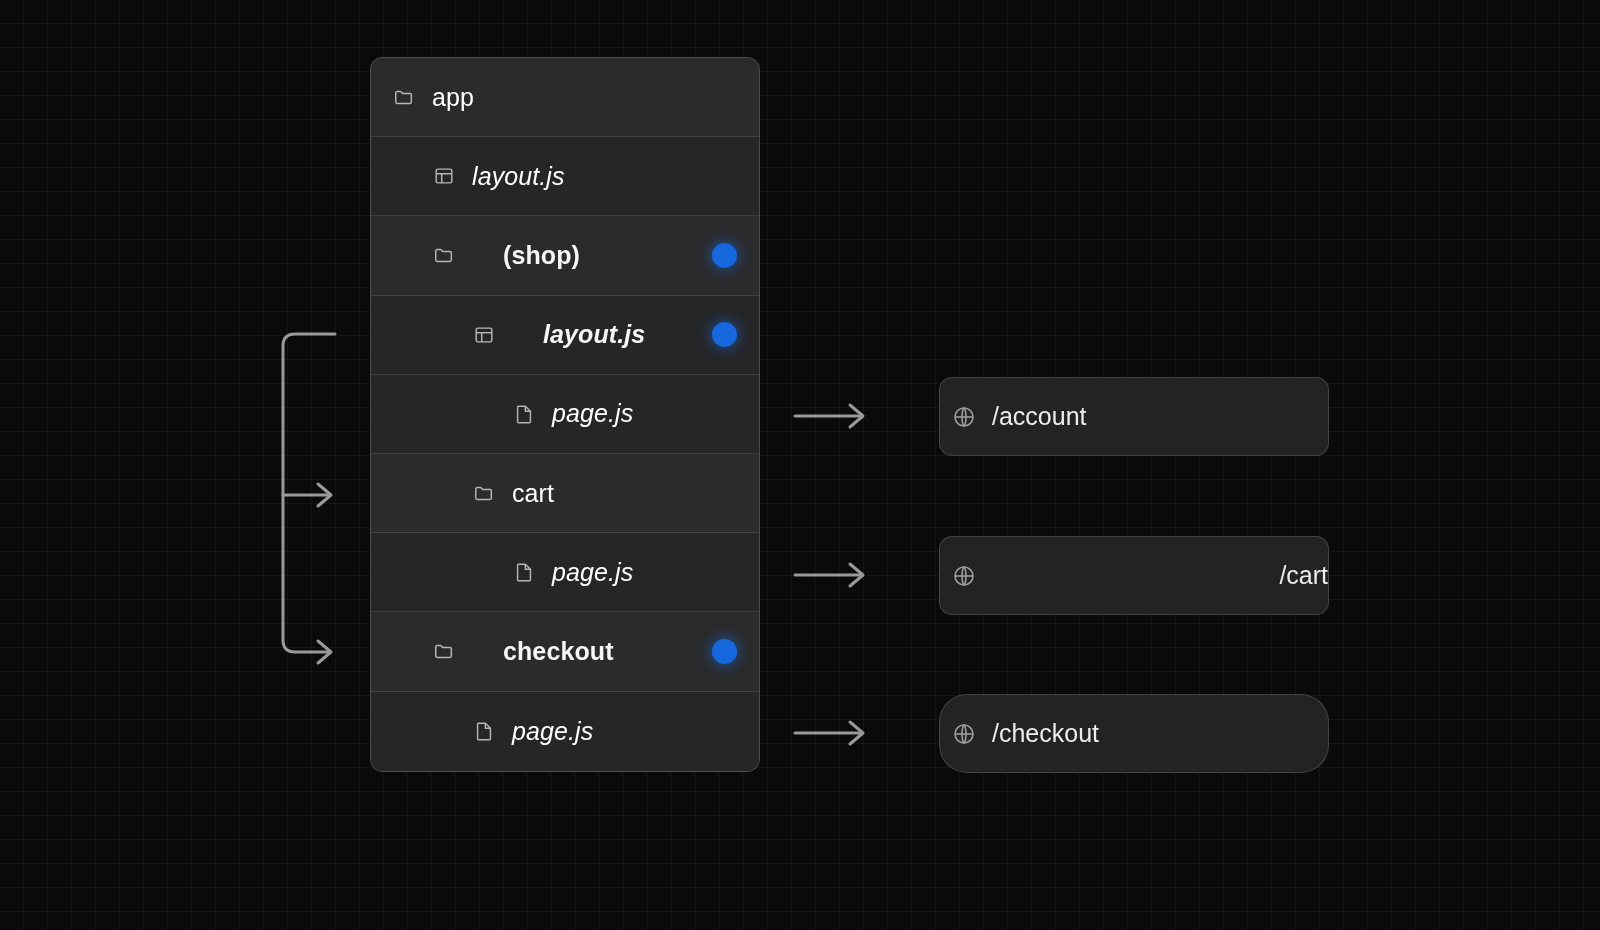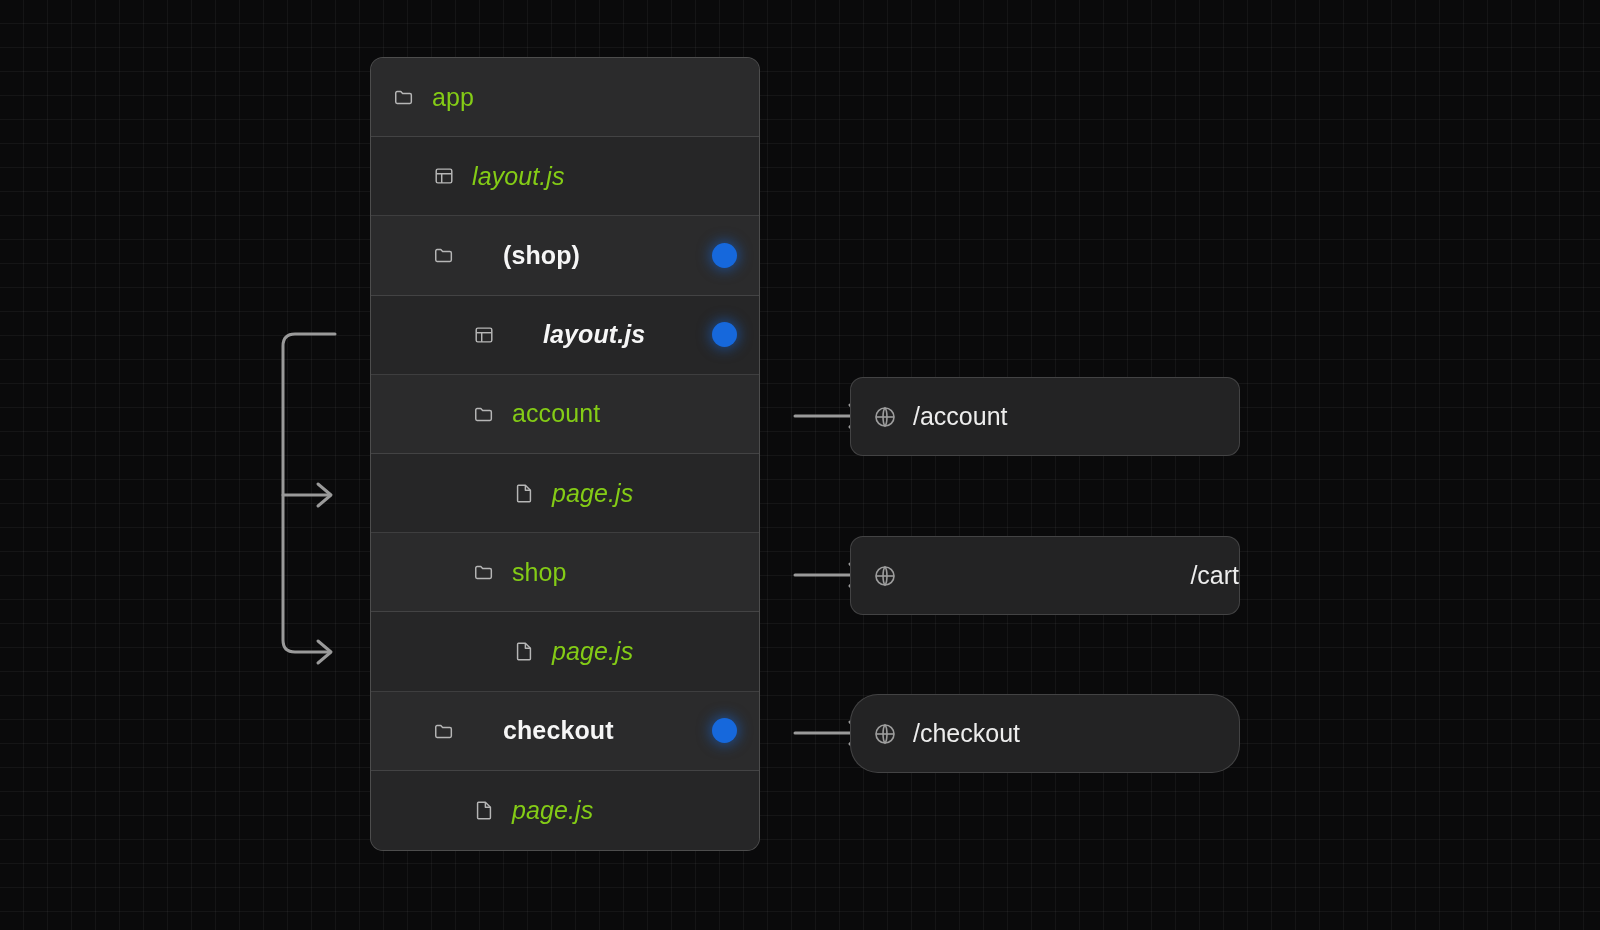--- a/index.html
+++ b/index.html
@@ -58,21 +58,21 @@
     align-items: center;
     justify-content: center;
     color: #b6b6b6;
   }
   .row-icon svg { display: block; }
 
   .row-label {
     margin-left: 17px;
     font-size: 25px;
     line-height: 1;
-    color: #84cc16;
+    color: #ffffff;
     letter-spacing: 0.1px;
     white-space: nowrap;
   }
   .tree-row.bold .row-label { font-weight: 700; color: #f6f6f6; margin-left: 48px; }
 
   .row-dot {
     position: absolute;
     right: 22px;
     top: 50%;
     width: 25px;
@@ -85,26 +85,26 @@
 
   
   .ind0 { padding-left: 22px; }
   .ind1 { padding-left: 62px; }
   .ind2 { padding-left: 102px; }
   .ind3 { padding-left: 142px; }
 
   
   .route-box {
     position: absolute;
-    left: 850px;
+    left: 939px;
     width: 390px;
     height: 79px;
     display: flex;
     align-items: center;
-    padding-left: 22px;
+    padding-left: 12px;
     border-radius: 13px;
     background: #232324;
     border: 1px solid rgba(255,255,255,0.15);
   }
   .route-icon {
     flex: 0 0 auto;
     width: 24px;
     height: 24px;
     color: #9d9d9d;
     display: flex;
@@ -189,44 +189,36 @@
         <span class="row-icon">
           <svg width="22" height="22" viewBox="0 0 24 24" fill="none" stroke="currentColor" stroke-width="1.6" stroke-linejoin="round">
             <rect x="3.5" y="4.5" width="17" height="15" rx="1.8"></rect>
             <path d="M3.5 9.5h17"></path>
             <path d="M9.5 9.5v10"></path>
           </svg>
         </span>
         <span class="row-label">layout.js</span>
         <span class="row-dot" style="background: rgb(22, 104, 220);"></span>
       </div>
-      <div class="tree-row ind2">
-        <span class="row-icon">
-          <svg width="22" height="22" viewBox="0 0 24 24" fill="none" stroke="currentColor" stroke-width="1.6" stroke-linejoin="round">
-            <path d="M3 7.5a1.5 1.5 0 0 1 1.5-1.5h4l2 2.2h8A1.5 1.5 0 0 1 20 9.7v7.8A1.5 1.5 0 0 1 18.5 19h-14A1.5 1.5 0 0 1 3 17.5z"></path>
-          </svg>
-        </span>
-        <span class="row-label">account</span>
-      </div>
       <div class="tree-row ind3 shaded">
         <span class="row-icon">
           <svg width="22" height="22" viewBox="0 0 24 24" fill="none" stroke="currentColor" stroke-width="1.6" stroke-linejoin="round">
             <path d="M6 3.5h7.5L19 9v11.5a1 1 0 0 1-1 1H6a1 1 0 0 1-1-1v-16a1 1 0 0 1 1-1z"></path>
             <path d="M13.5 3.5V9H19"></path>
           </svg>
         </span>
         <span class="row-label">page.js</span>
       </div>
       <div class="tree-row ind2">
         <span class="row-icon">
           <svg width="22" height="22" viewBox="0 0 24 24" fill="none" stroke="currentColor" stroke-width="1.6" stroke-linejoin="round">
             <path d="M3 7.5a1.5 1.5 0 0 1 1.5-1.5h4l2 2.2h8A1.5 1.5 0 0 1 20 9.7v7.8A1.5 1.5 0 0 1 18.5 19h-14A1.5 1.5 0 0 1 3 17.5z"></path>
           </svg>
         </span>
-        <span class="row-label">shop</span>
+        <span class="row-label">cart</span>
       </div>
       <div class="tree-row ind3 shaded">
         <span class="row-icon">
           <svg width="22" height="22" viewBox="0 0 24 24" fill="none" stroke="currentColor" stroke-width="1.6" stroke-linejoin="round">
             <path d="M6 3.5h7.5L19 9v11.5a1 1 0 0 1-1 1H6a1 1 0 0 1-1-1v-16a1 1 0 0 1 1-1z"></path>
             <path d="M13.5 3.5V9H19"></path>
           </svg>
         </span>
         <span class="row-label">page.js</span>
       </div>

